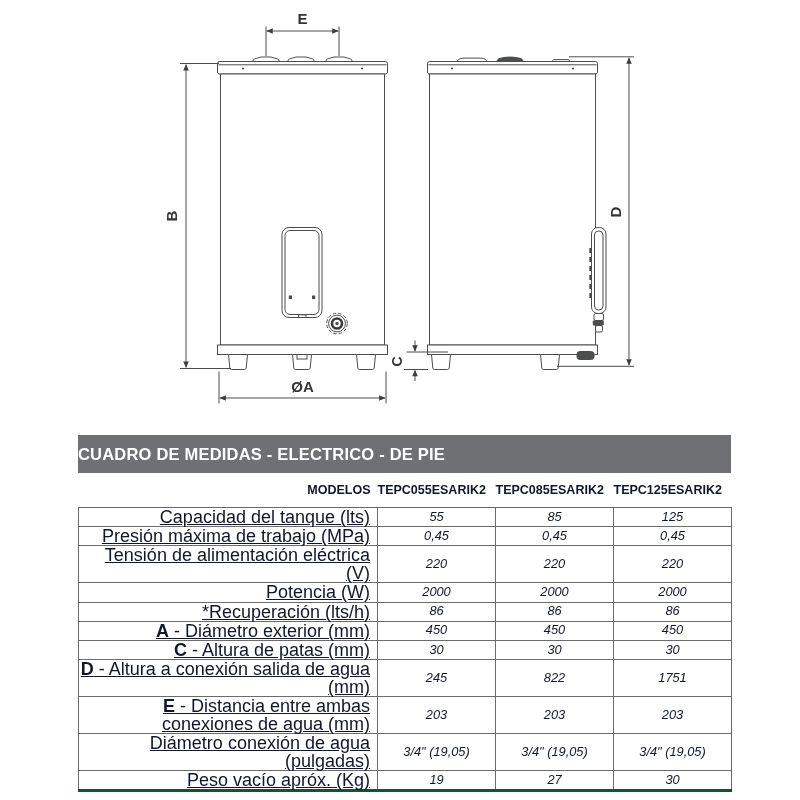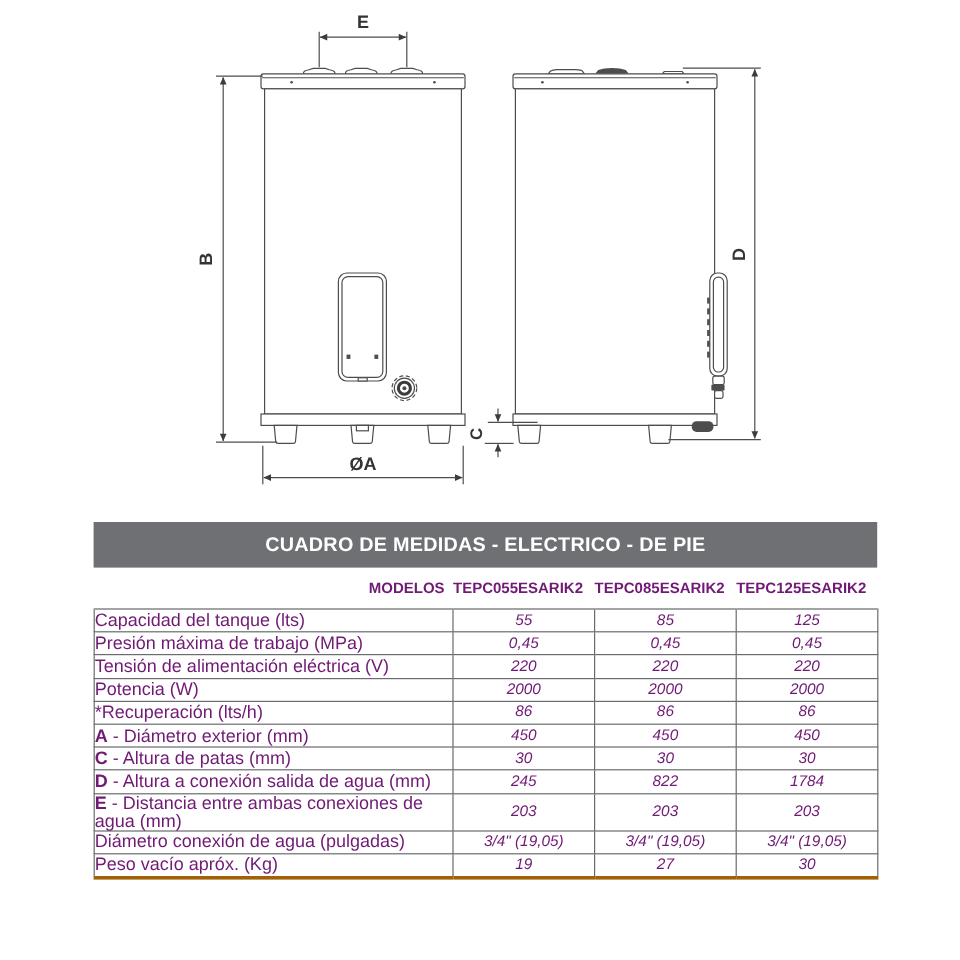--- a/index.html
+++ b/index.html
@@ -8,34 +8,34 @@
   svg.diagram{position:absolute;left:0;top:0;}
   svg.diagram *{vector-effect:none;}
   svg .ln{stroke:#4c4d4f;stroke-width:1;fill:none;}
   svg .shape{stroke:#4c4d4f;stroke-width:1;fill:#ffffff;}
   svg .dark{fill:#4c4d4f;stroke:none;}
   svg text{fill:#333436;font-family:"Liberation Sans",sans-serif;font-weight:bold;font-size:15px;}
   svg text.small{font-size:14px;}
 
   .spec-table{position:absolute;left:78px;top:435px;width:653px;}
   .title-bar{height:38px;line-height:38px;background:#6f7074;color:#ffffff;
-             text-align:center;font-weight:bold;font-size:16.5px;letter-spacing:.2px;}
+             font-weight:bold;font-size:16.5px;letter-spacing:.2px;}
   table.specs{width:100%;border-collapse:collapse;table-layout:fixed;
-              font-size:12.5px;color:#701a75;}
+              font-size:12.5px;color:#0f172a;}
   table.specs col.c-label{width:299px;}
   table.specs col.c-val{width:118px;}
   table.specs thead th{height:34px;vertical-align:middle;font-weight:bold;
                        border:none;border-bottom:1px solid #66676a;padding:0;}
   table.specs thead th.lbl{text-align:right;padding-right:7px;font-size:12.5px;}
   table.specs thead th.model{text-align:left;font-size:12.5px;white-space:nowrap;}
   table.specs tbody td{height:18.2px;padding:0;vertical-align:middle;
                        border:1px solid #6a6b6e;line-height:1;}
-  table.specs tbody td.lbl{text-align:left;padding-right:7px;font-size:15px;}
+  table.specs tbody td.lbl{text-align:right;padding-right:7px;font-size:18px;text-decoration:underline;}
   table.specs tbody td.val{text-align:center;font-size:12.8px;font-style:italic;}
-  table.specs tbody tr:last-child td{border-bottom:3px solid #a16207;}
+  table.specs tbody tr:last-child td{border-bottom:3px solid #14532d;}
   table.specs b{font-weight:bold;}
 </style>
 </head>
 <body>
 
 <div class="stage">
 
   <svg class="diagram" width="800" height="430" viewBox="0 0 800 430">
     <defs>
       <marker id="arr" viewBox="0 0 10 10" refX="8.6" refY="5" markerWidth="8.5" markerHeight="7" orient="auto-start-reverse">
@@ -187,21 +187,21 @@
         <tr>
           <td class="lbl"><b>C</b><span> - Altura de patas (mm)</span></td>
           <td class="val">30</td>
           <td class="val">30</td>
           <td class="val">30</td>
         </tr>
         <tr>
           <td class="lbl"><b>D</b><span> - Altura a conexión salida de agua (mm)</span></td>
           <td class="val">245</td>
           <td class="val">822</td>
-          <td class="val">1784</td>
+          <td class="val">1751</td>
         </tr>
         <tr>
           <td class="lbl"><b>E</b><span> - Distancia entre ambas conexiones de agua (mm)</span></td>
           <td class="val">203</td>
           <td class="val">203</td>
           <td class="val">203</td>
         </tr>
         <tr>
           <td class="lbl"><b></b><span>Diámetro conexión de agua (pulgadas)</span></td>
           <td class="val">3/4" (19,05)</td>

